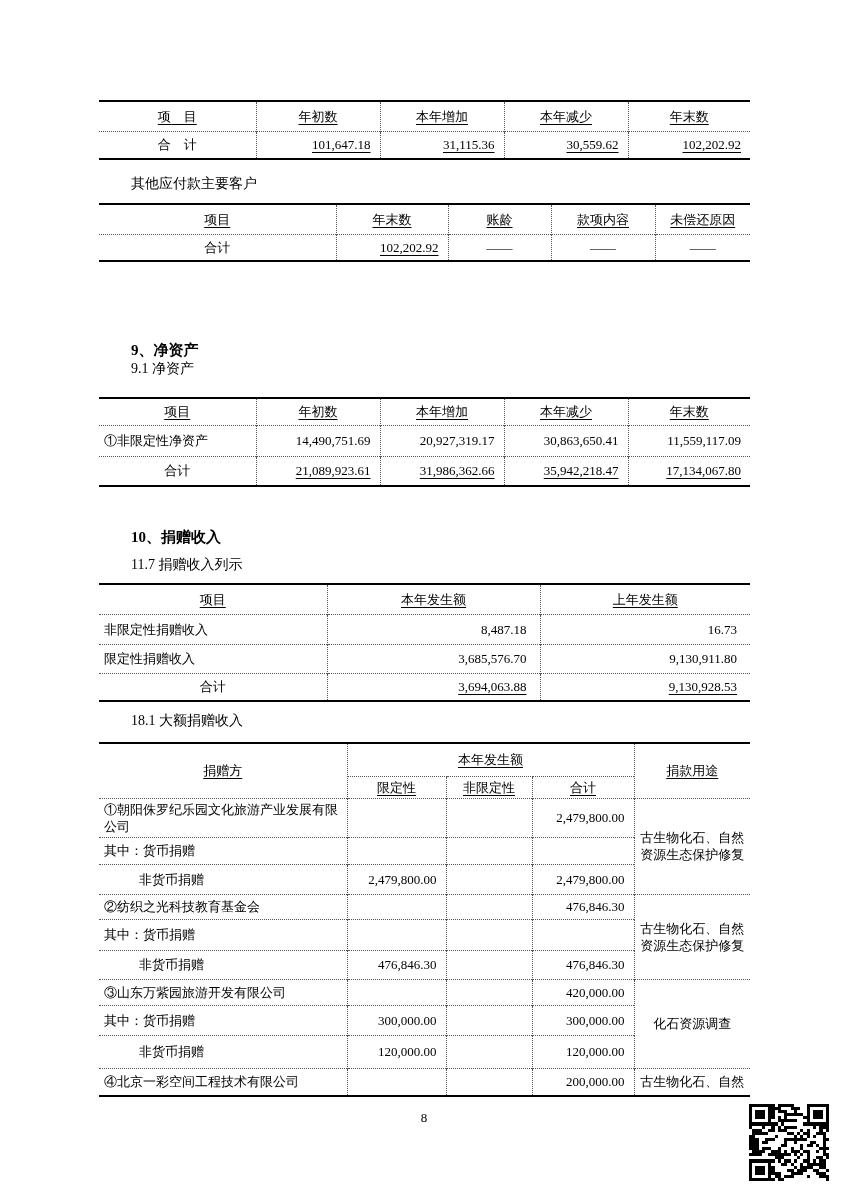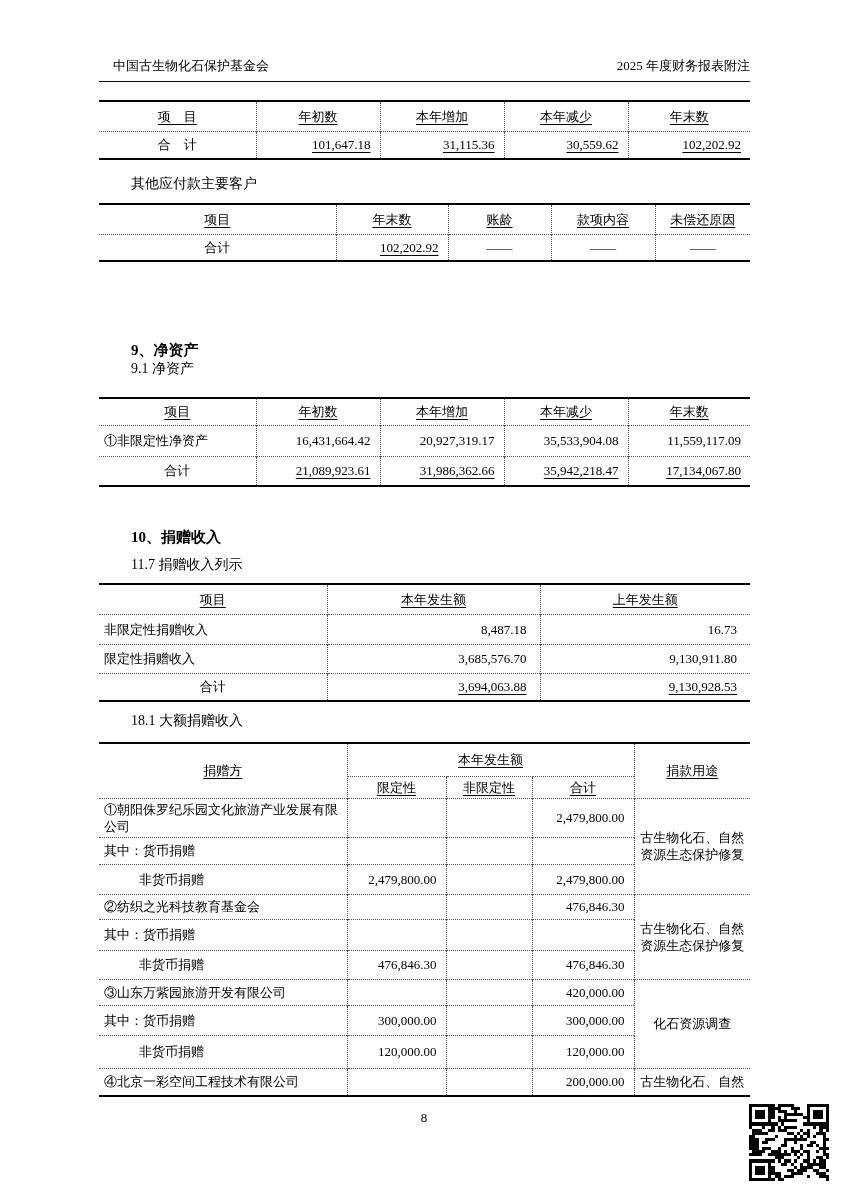--- a/index.html
+++ b/index.html
@@ -32,24 +32,20 @@
   
   .qr{position:absolute;left:749px;top:1104px;width:80px;height:77px;background:#fff;
       display:grid;grid-template-rows:repeat(25,1fr);grid-template-columns:repeat(25,1fr);}
   .qr i{background:#000;display:block;}
 </style>
 </head>
 <body>
 
 <div class="page">
 
-  <div class="doc-header">
-    <span class="hl">中国古生物化石保护基金会</span>
-    <span>2025 年度财务报表附注</span>
-  </div>
 
   <table class="tbl" style="top:100px">
     <colgroup>
         <col style="width:157px">
         <col style="width:124px">
         <col style="width:124px">
         <col style="width:124px">
         <col style="width:122px">
       </colgroup>
     <tbody>
@@ -112,23 +108,23 @@
     <tbody>
         <tr style="height:27px">
       <td class="c u">项目</td>
       <td class="c u">年初数</td>
       <td class="c u">本年增加</td>
       <td class="c u">本年减少</td>
       <td class="c u">年末数</td>
     </tr>
     <tr style="height:31px">
       <td class="l">①非限定性净资产</td>
-      <td class="r">16,431,664.42</td>
+      <td class="r">14,490,751.69</td>
       <td class="r">20,927,319.17</td>
-      <td class="r">35,533,904.08</td>
+      <td class="r">30,863,650.41</td>
       <td class="r">11,559,117.09</td>
     </tr>
     <tr style="height:30px">
       <td class="c">合计</td>
       <td class="r u">21,089,923.61</td>
       <td class="r u">31,986,362.66</td>
       <td class="r u">35,942,218.47</td>
       <td class="r u">17,134,067.80</td>
     </tr>
   </tbody>

